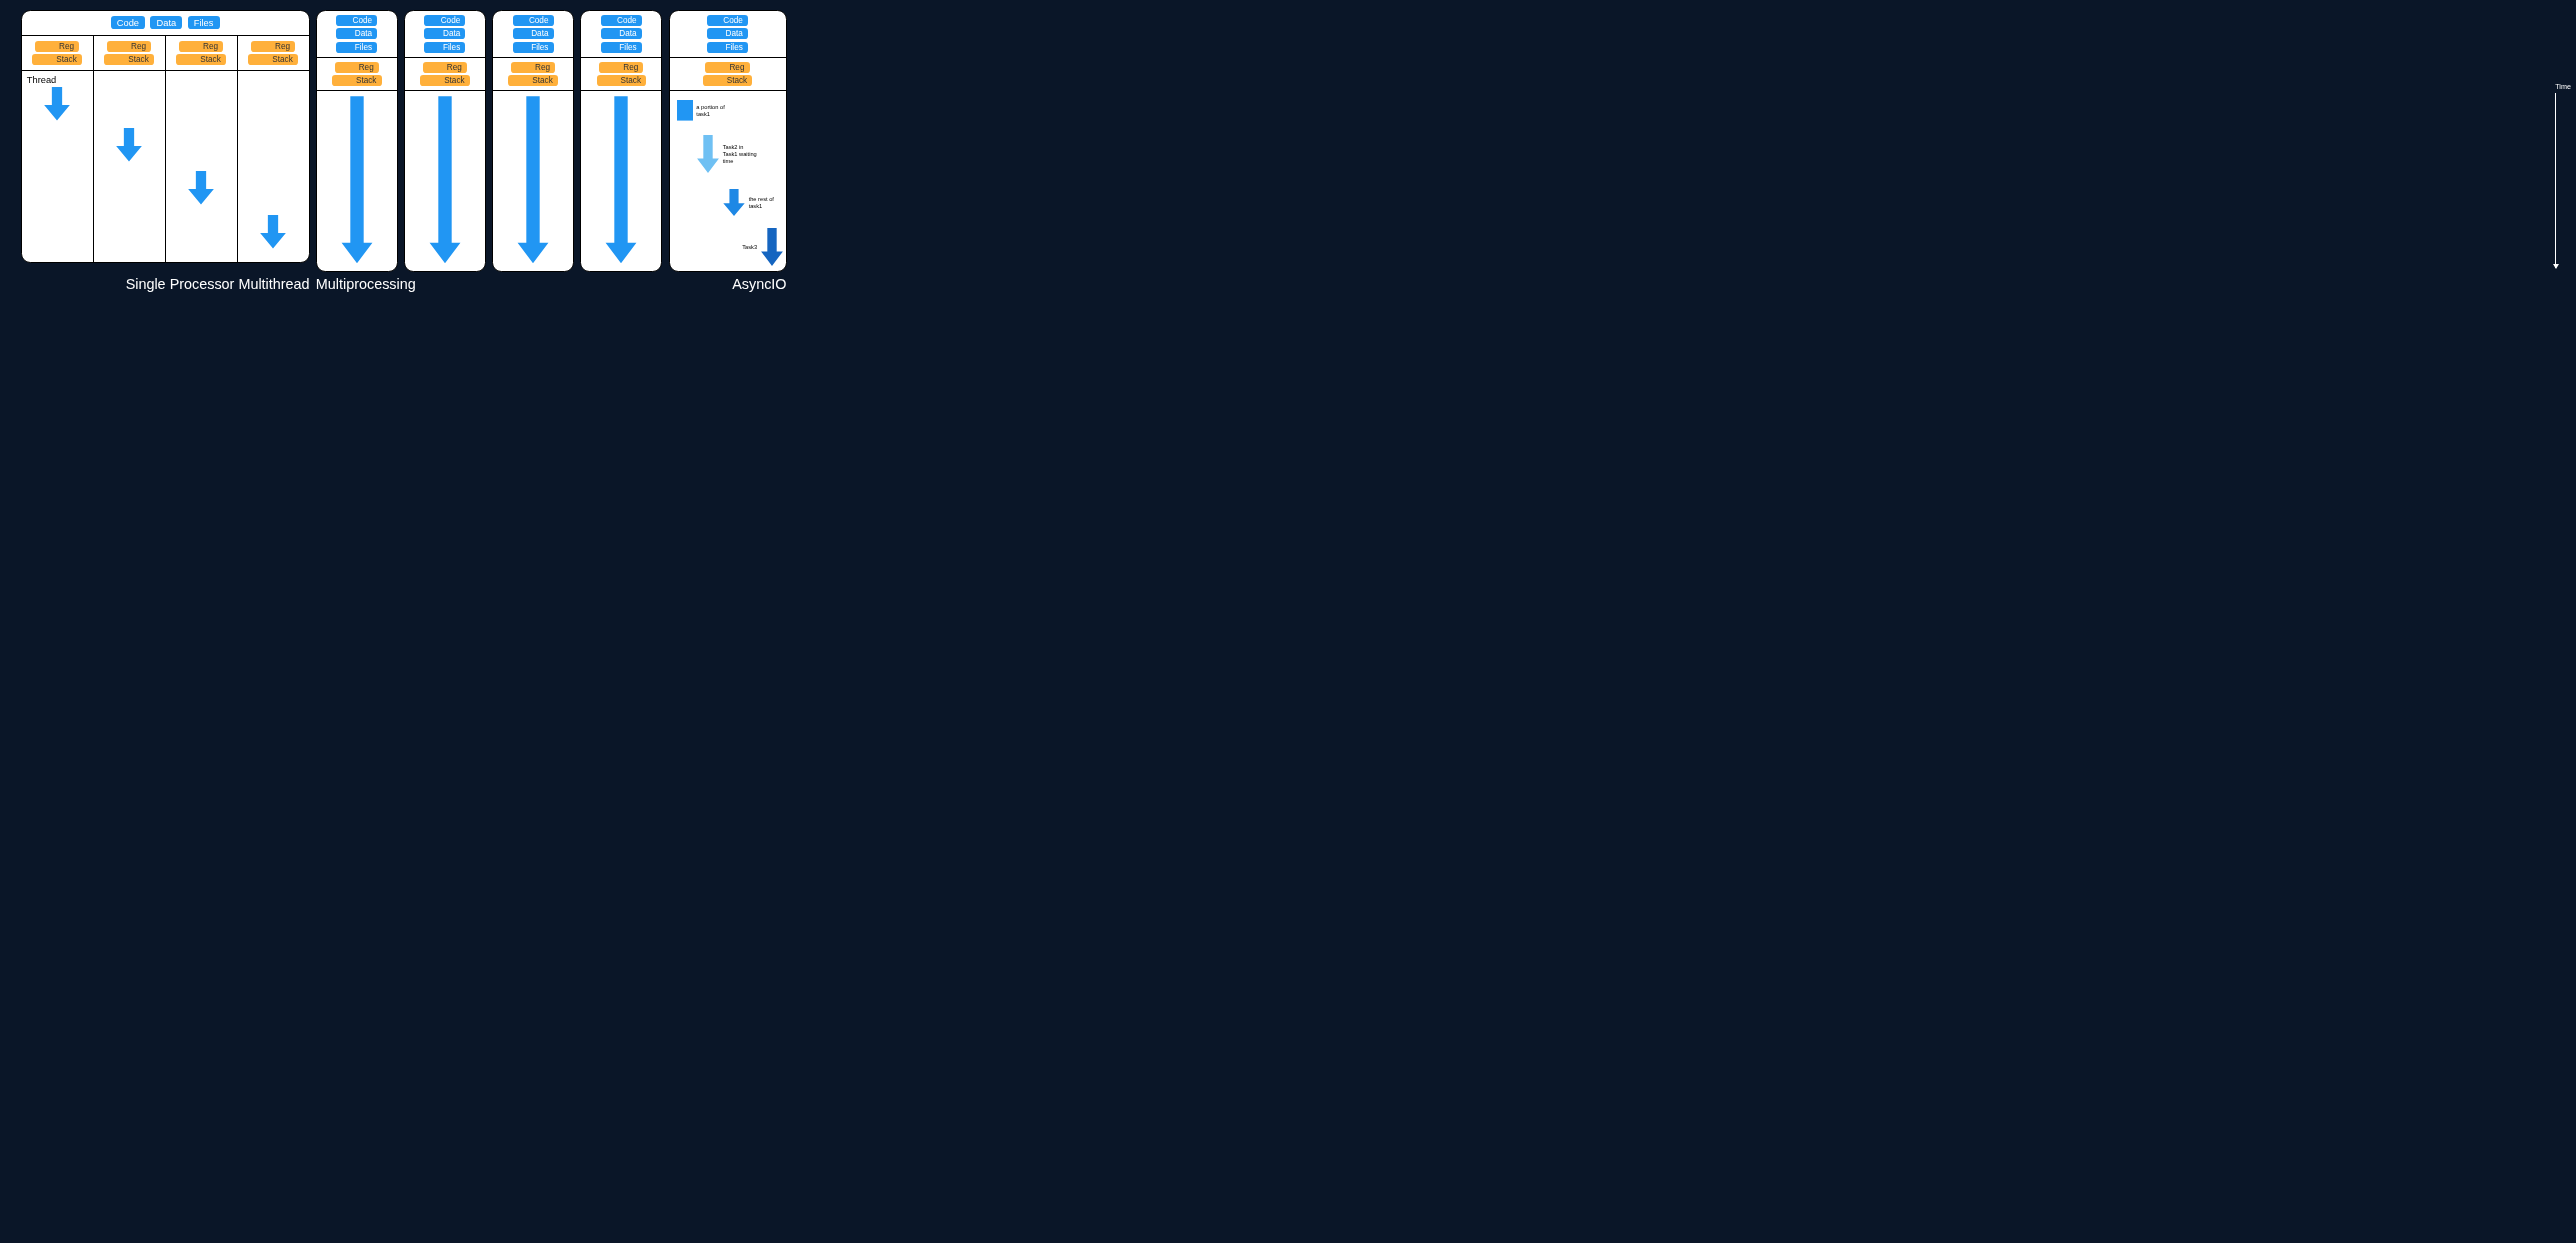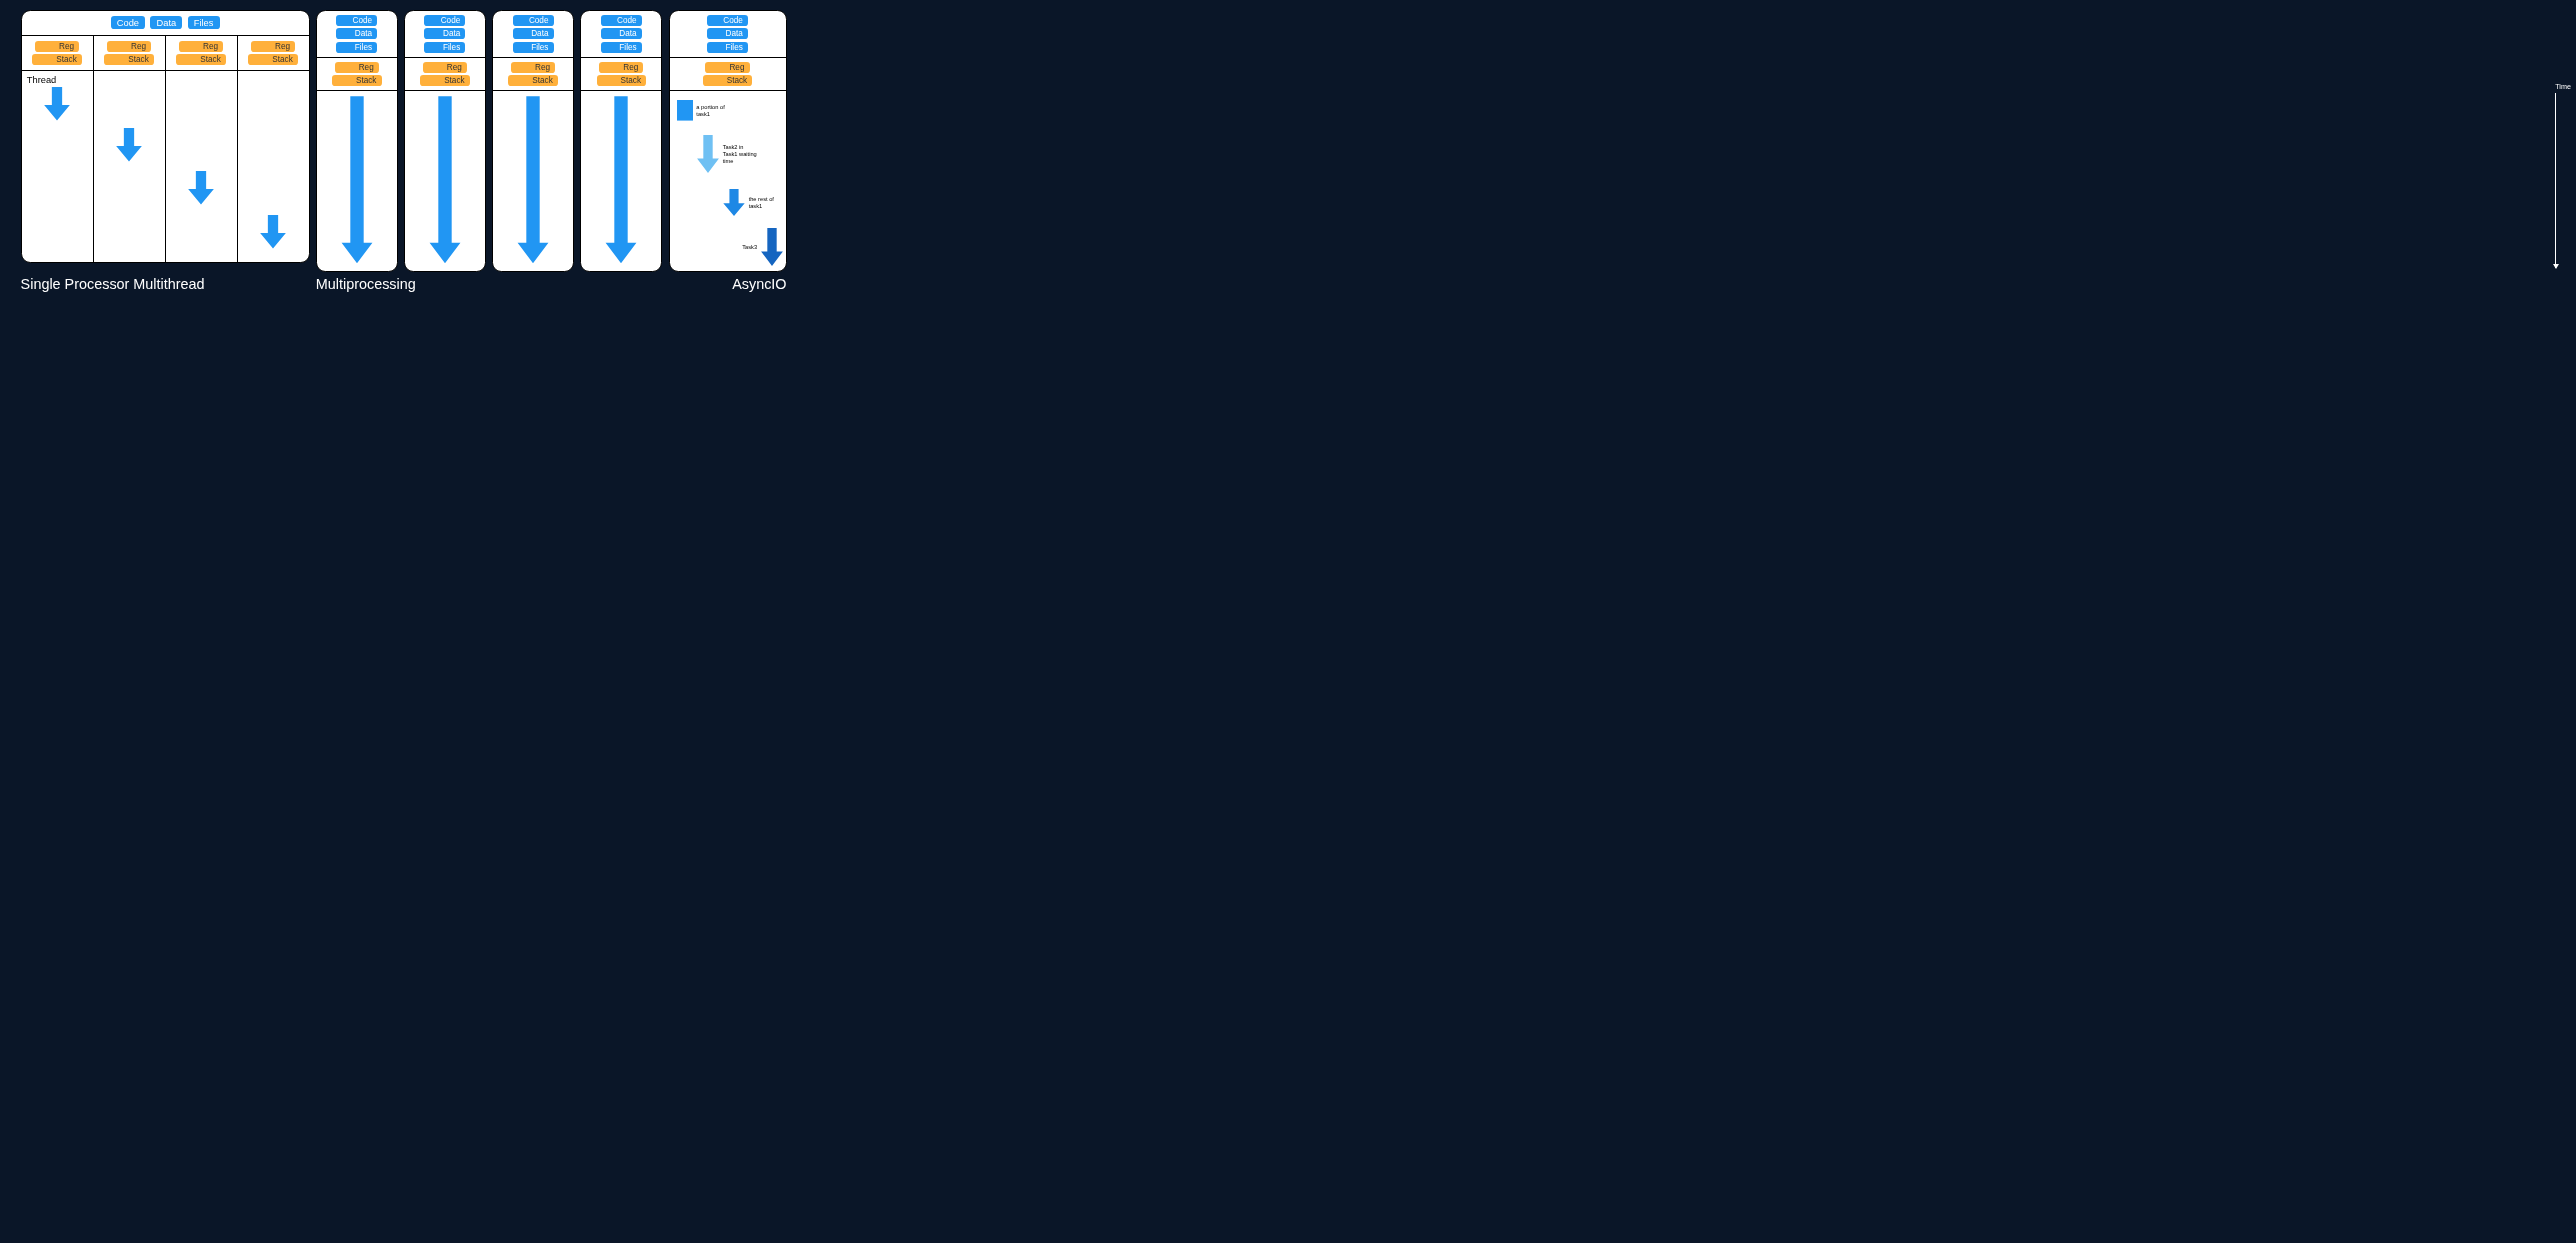--- a/index.html
+++ b/index.html
@@ -119,21 +119,21 @@
     width: 37px;
   }
 
   .captions {
     display: flex;
     margin-top: 4.1px;
     color: #fff;
     font-size: 14.4px;
     font-weight: 400;
   }
-  .cap1 { width: 289px; text-align: left; }
+  .cap1 { width: 289px; text-align: right; }
   .cap2 { width: calc(82px*4 + 6.2px*3); text-align: left; margin-left: 6.2px; }
   .cap3 { width: 118px; text-align: right; margin-left: 6.2px; }
 
   .time-axis {
     position: absolute;
     right: -15.5px;
     top: 72px;
     display: flex;
     flex-direction: column;
     align-items: flex-start;

